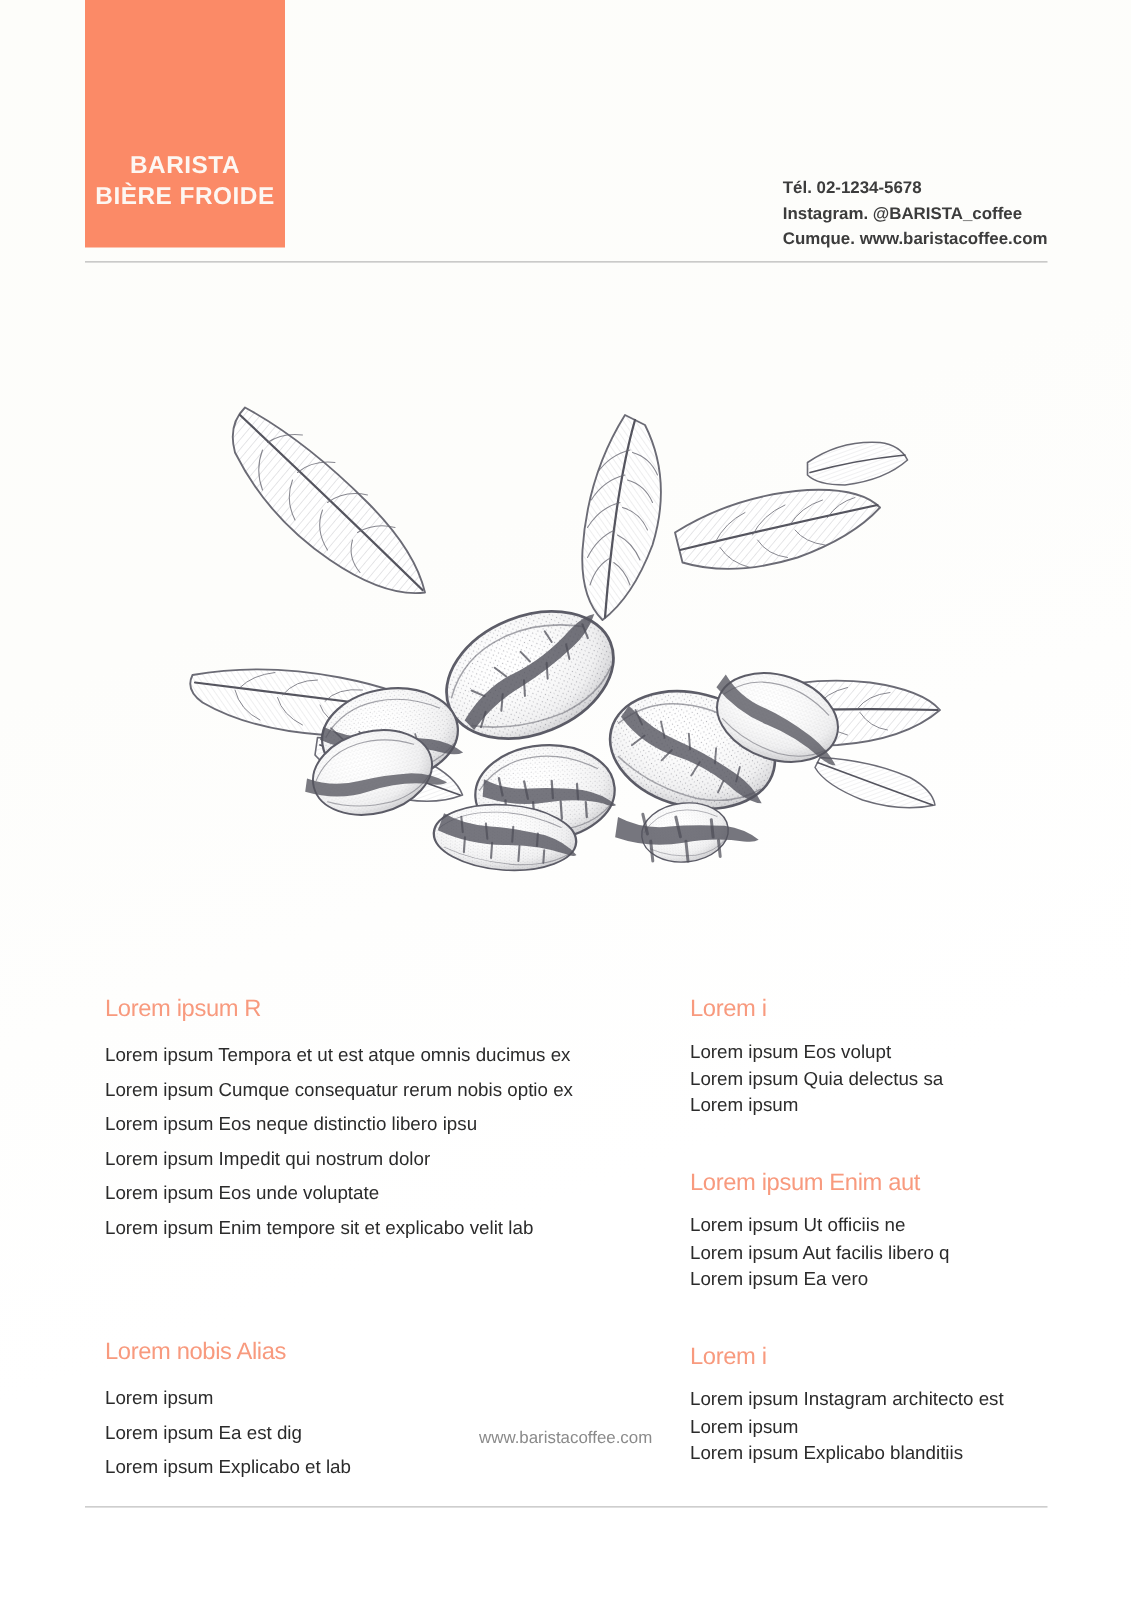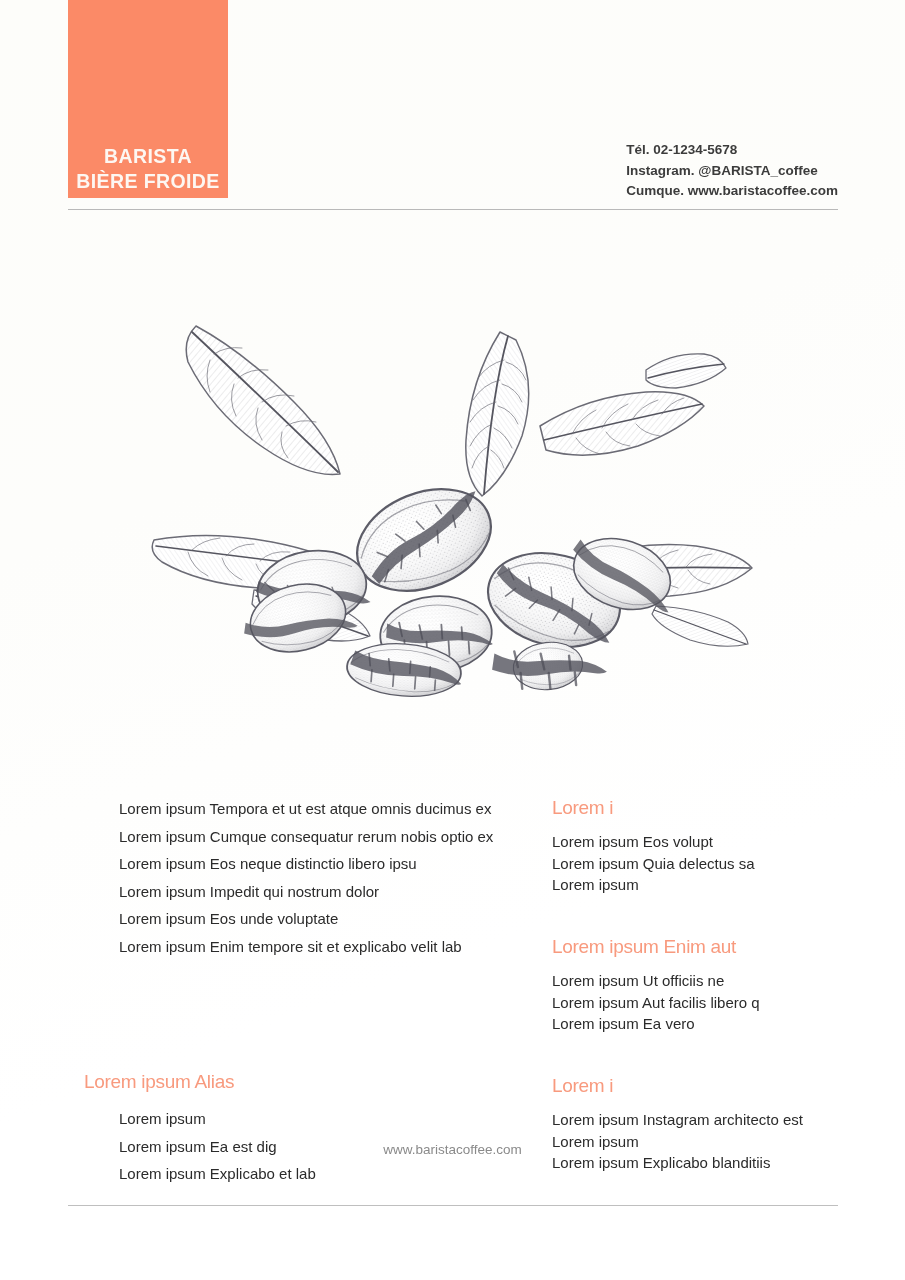--- a/index.html
+++ b/index.html
@@ -26,21 +26,21 @@
     position: absolute;
     left: 68px;
     top: 0;
     width: 160px;
     height: 198px;
     background: #fb8a67;
     display: flex;
     flex-direction: column;
     justify-content: flex-end;
     align-items: center;
-    padding-bottom: 4px;
+    padding-bottom: 28px;
     box-sizing: border-box;
   }
   .logo-line {
     color: #fdf7f2;
     font-weight: bold;
     font-size: 19.5px;
     letter-spacing: 0.4px;
     line-height: 25px;
     text-align: center;
     white-space: nowrap;
@@ -106,21 +106,21 @@
     margin: 0 0 10px 0;
     white-space: nowrap;
     letter-spacing: -0.3px;
   }
   .section-items { margin: 0; padding: 0; list-style: none; }
   .section-item {
     color: #2b2b2b;
     font-size: 15px;
     white-space: nowrap;
   }
-  .col-left .section-item { line-height: 27.5px; margin-left: 35px; }
+  .col-left .section-item { line-height: 27.5px; }
   .col-right .section-item { line-height: 21.5px; }
 
   .col-left .sec-0 { position: absolute; top: 0px; left: 0; }
   .col-left .sec-1 { position: absolute; top: 274px; left: 0; }
   .col-right .sec-0 { position: absolute; top: 0px; left: 0; }
   .col-right .sec-1 { position: absolute; top: 139px; left: 0; }
   .col-right .sec-2 { position: absolute; top: 278px; left: 0; }
 
   
   .footer-rule {
@@ -398,32 +398,33 @@
 
       </g>
     </svg>
   </div>
 
   <div class="columns">
 
     <div class="col col-left">
 
       <div class="section sec-0">
+        <h2 class="section-heading">Lorem ipsum R</h2>
         <ul class="section-items">
           <li class="section-item">Lorem ipsum Tempora et ut est atque omnis ducimus ex</li>
           <li class="section-item">Lorem ipsum Cumque consequatur rerum nobis optio ex</li>
           <li class="section-item">Lorem ipsum Eos neque distinctio libero ipsu</li>
           <li class="section-item">Lorem ipsum Impedit qui nostrum dolor</li>
           <li class="section-item">Lorem ipsum Eos unde voluptate</li>
           <li class="section-item">Lorem ipsum Enim tempore sit et explicabo velit lab</li>
         </ul>
       </div>
 
       <div class="section sec-1">
-        <h2 class="section-heading">Lorem ipsum Alias</h2>
+        <h2 class="section-heading">Lorem nobis Alias</h2>
         <ul class="section-items">
           <li class="section-item">Lorem ipsum</li>
           <li class="section-item">Lorem ipsum Ea est dig</li>
           <li class="section-item">Lorem ipsum Explicabo et lab</li>
         </ul>
       </div>
 
     </div>
 
     <div class="col col-right">

